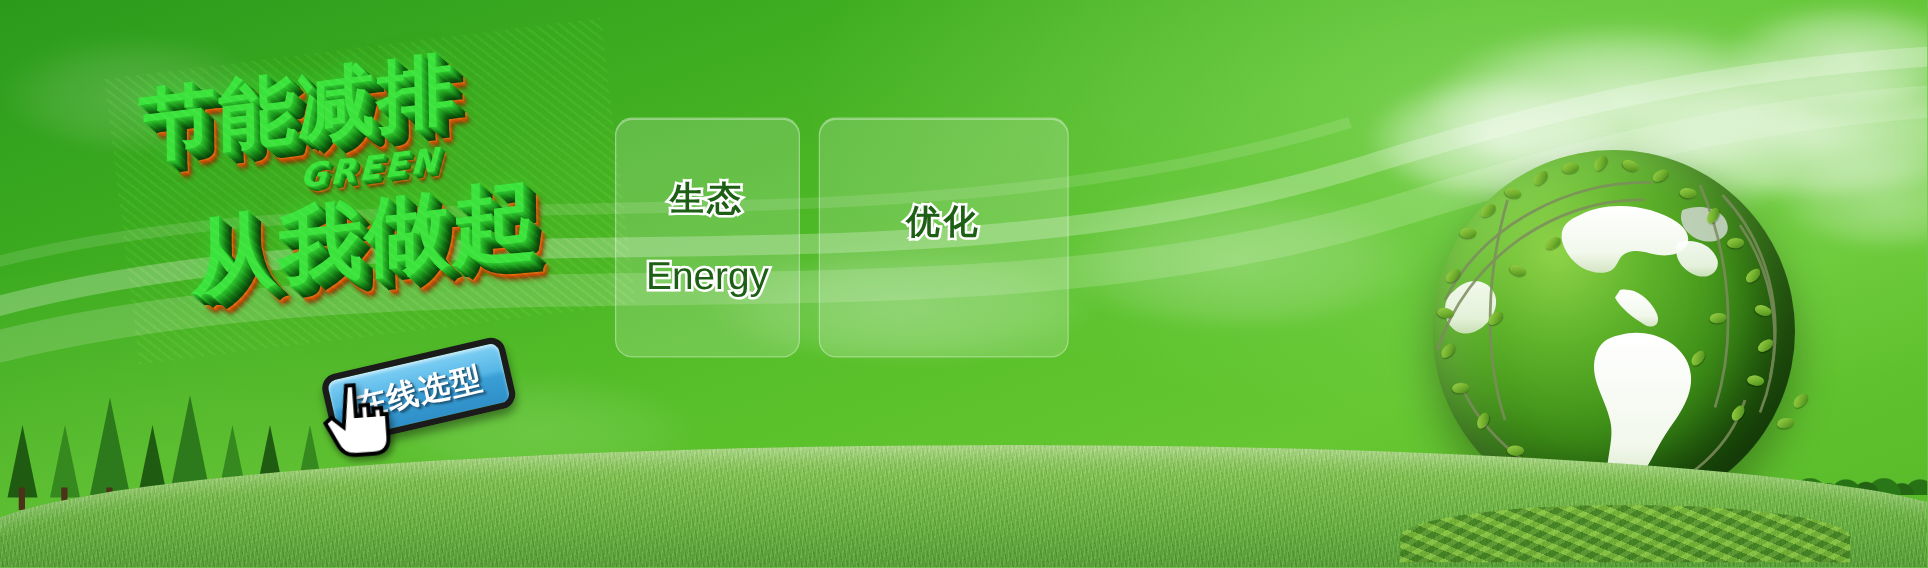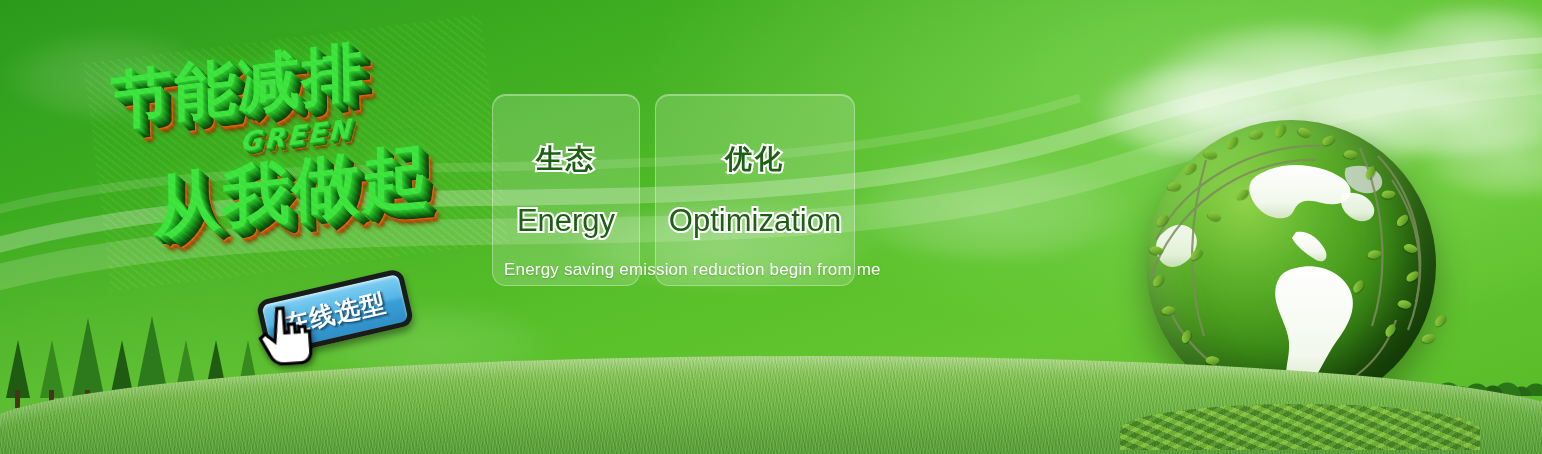--- a/index.html
+++ b/index.html
@@ -316,25 +316,23 @@
     </svg>
   </div>
 
   <div id="cards">
     <div class="card w1">
       <div class="card-cn">生态</div>
       <div class="card-en">Energy</div>
     </div>
     <div class="card w3">
       <div class="card-cn">优化</div>
-      <div class="card-en">Optimization</div>
     </div>
   </div>
 
-  <div id="tagline">Energy saving emission reduction begin from me</div>
 
   <div id="globe-wrap">
     <div class="globe-shadow"></div>
     <div id="globe"></div>
     <svg id="globe-svg" viewBox="0 0 290 290">
       <defs>
         <clipPath id="sphereClip">
             <circle cx="145" cy="145" r="144"></circle>
           </clipPath>
         <linearGradient id="landGrad" x1="0" y1="0" x2="0" y2="1">

